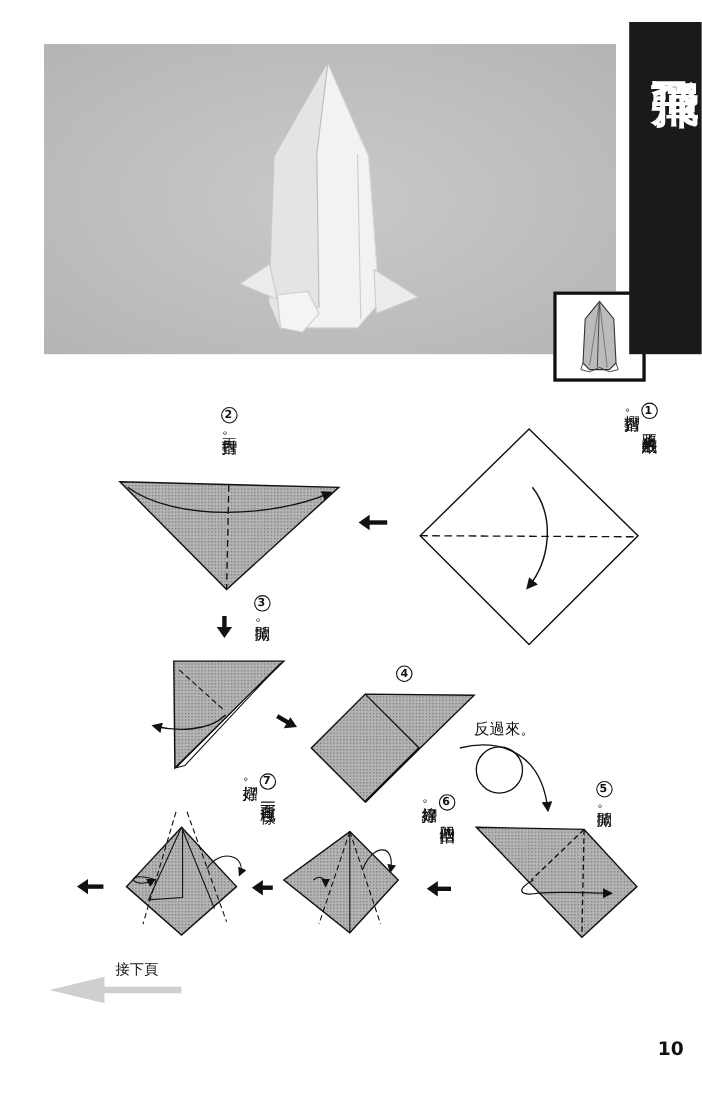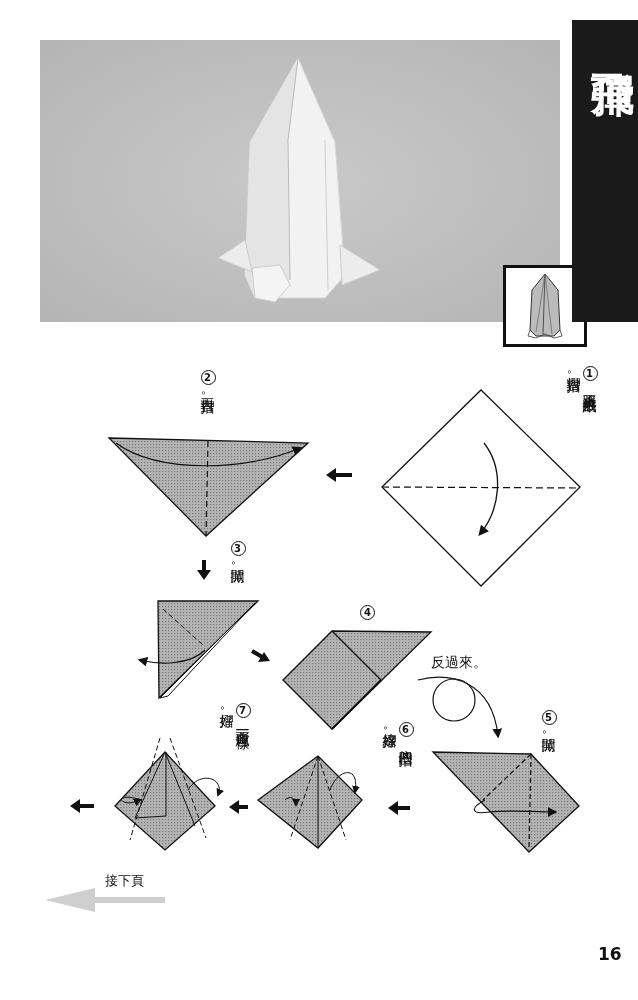--- a/index.html
+++ b/index.html
@@ -182,13 +182,13 @@
 
 <div class="vtext" style="left:382px; top:722px; height:95px;">
   <span class="num">6</span><span>依凹凸摺</span><br><span>線摺好。</span>
 </div>
 
 <div class="vtext" style="left:219px; top:703px; height:100px;">
   <span class="num">7</span><span>背面也一樣</span><br><span>摺好。</span>
 </div>
 
 <div class="next-label">接下頁</div>
-<div class="page-num">16</div>
+<div class="page-num">10</div>
 
 </body></html>

